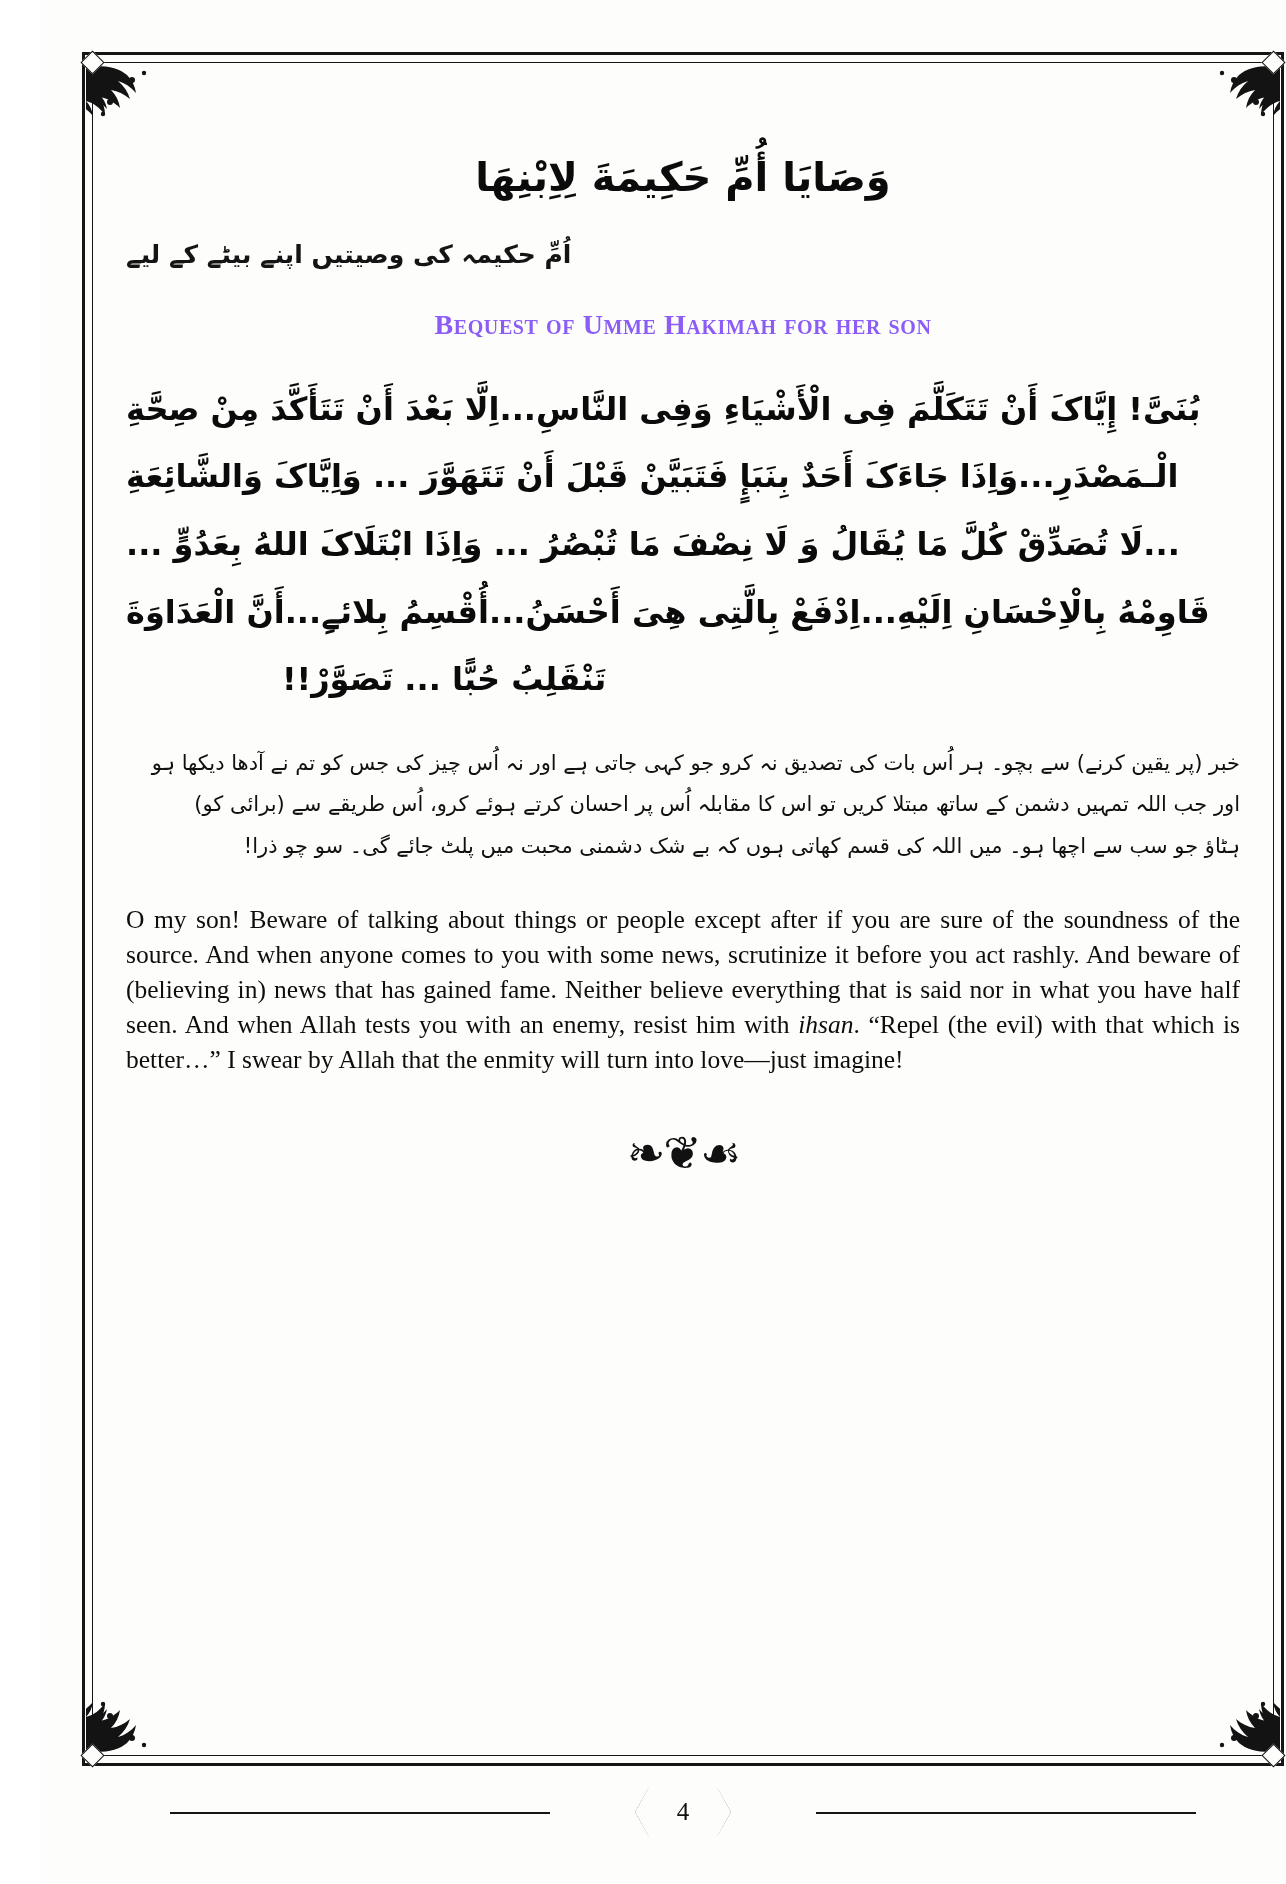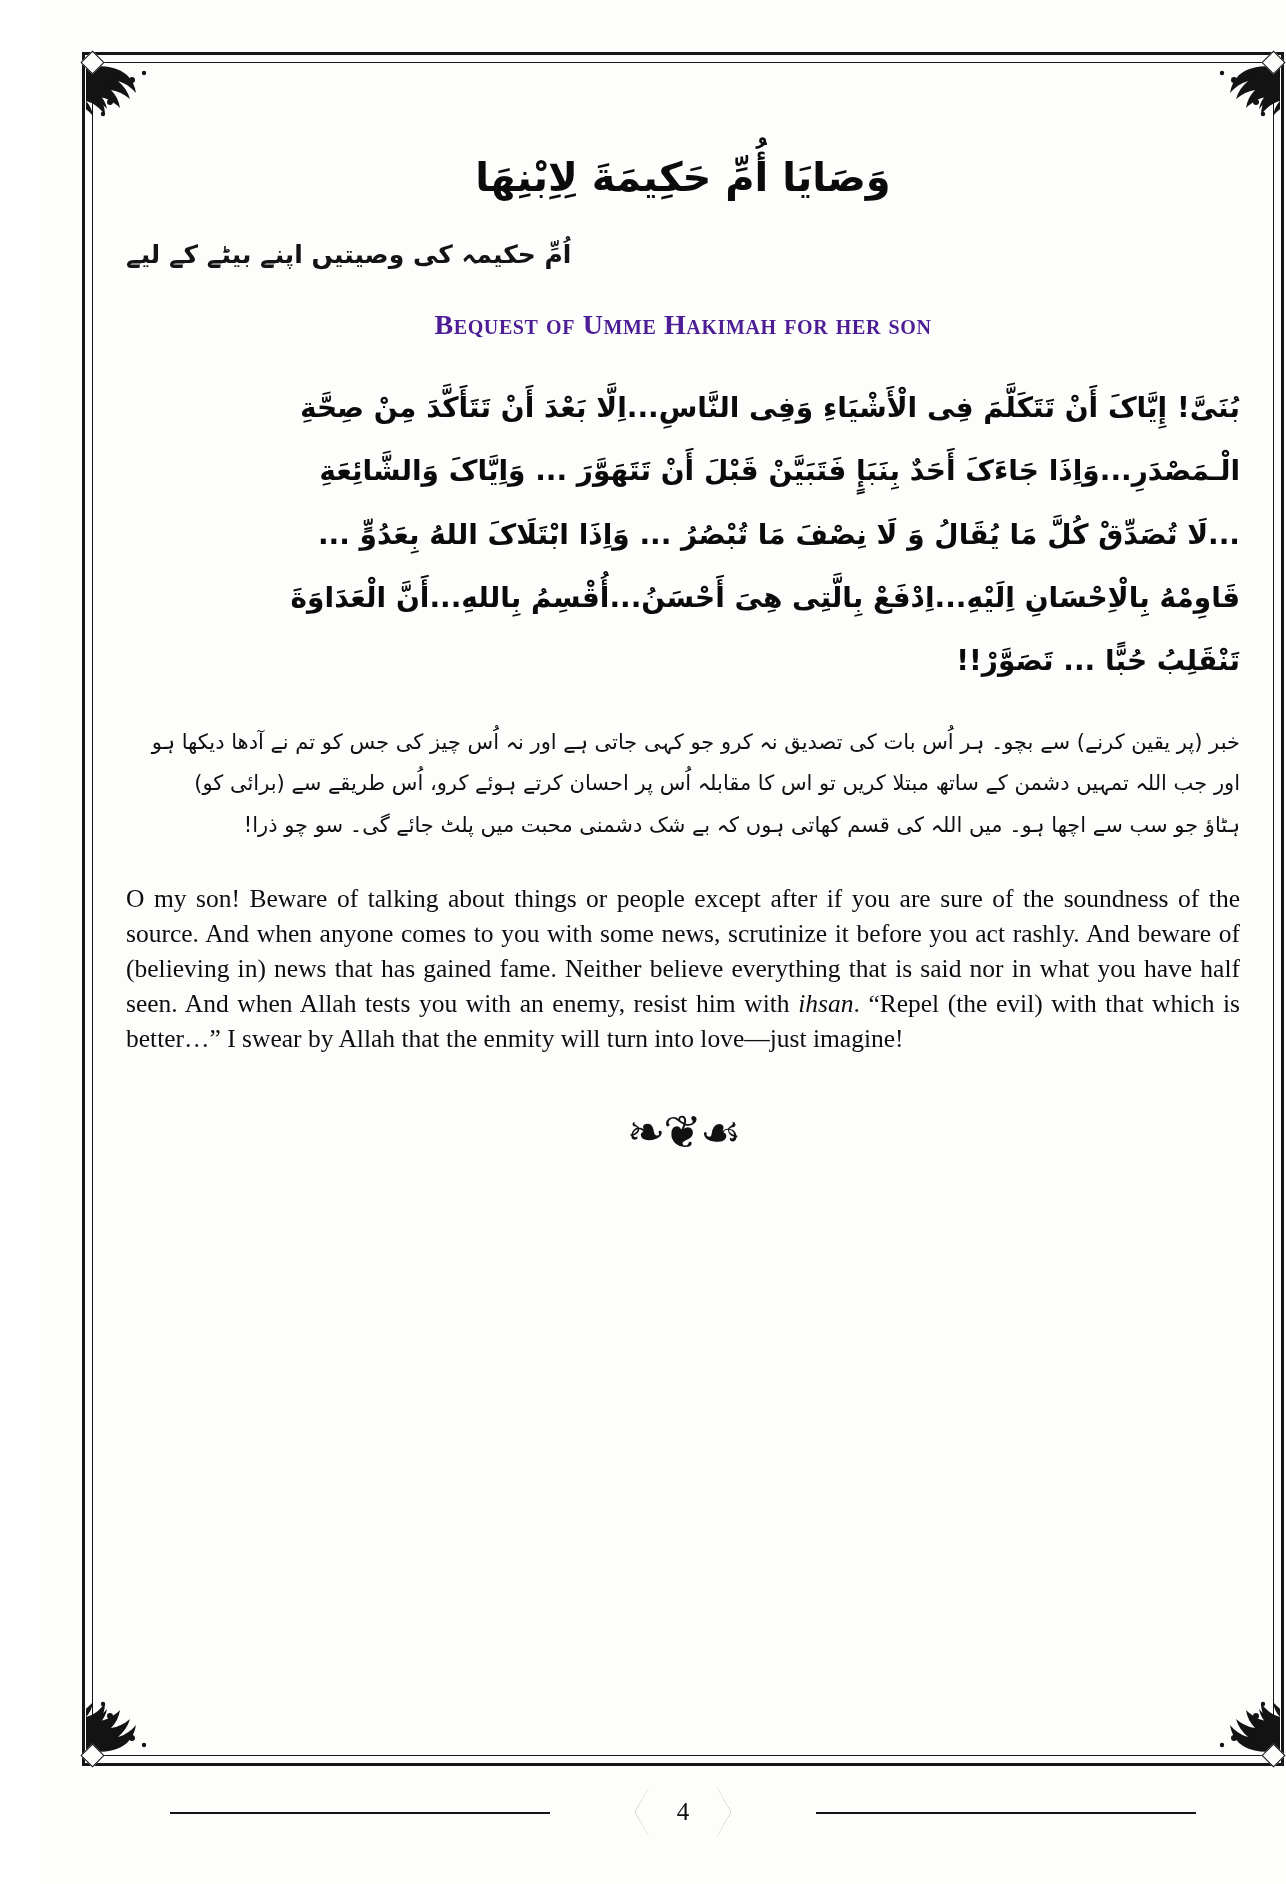--- a/index.html
+++ b/index.html
@@ -103,28 +103,28 @@
     color: #141414;
   }
 
   .title-english {
     text-align: center;
     margin-top: 34px;
     font-family: "Liberation Serif", "DejaVu Serif", serif;
     font-size: 28px;
     font-variant: small-caps;
     letter-spacing: 0.6px;
-    color: #4c1d95;
+    color: #8b5cf6;
   }
 
   .arabic-body {
     direction: rtl;
-    text-align: right;
+    text-align: left;
     font-family: "DejaVu Sans", "Liberation Sans", sans-serif;
-    font-size: 28px;
+    font-size: 32px;
     font-weight: 700;
     color: #0b0b0b;
     margin-top: 52px;
   }
   .arabic-body .ar-line {
     display: block;
     line-height: 1.05;
     margin-bottom: 34px;
     white-space: nowrap;
   }
@@ -280,21 +280,21 @@
     <h1 class="title-arabic">وَصَايَا أُمِّ حَكِيمَةَ لِاِبْنِهَا</h1>
 
     <h2 class="title-urdu">اُمِّ حکیمہ کی وصیتیں اپنے بیٹے کے لیے</h2>
 
     <h3 class="title-english">Bequest of Umme Hakimah for her son</h3>
 
     <div class="arabic-body">
       <span class="ar-line" style="display: block; transform: scaleX(1); transform-origin: right center;">بُنَىَّ! إِيَّاکَ أَنْ تَتَكَلَّمَ فِى الْأَشْيَاءِ وَفِى النَّاسِ...اِلَّا بَعْدَ أَنْ تَتَأَكَّدَ مِنْ صِحَّةِ</span>
       <span class="ar-line" style="display: block; transform: scaleX(1); transform-origin: right center;">الْـمَصْدَرِ...وَاِذَا جَاءَکَ أَحَدٌ بِنَبَإٍ فَتَبَيَّنْ قَبْلَ أَنْ تَتَهَوَّرَ ... وَاِيَّاکَ وَالشَّائِعَةِ</span>
       <span class="ar-line" style="display: block; transform: scaleX(1); transform-origin: right center;">...لَا تُصَدِّقْ كُلَّ مَا يُقَالُ وَ لَا نِصْفَ مَا تُبْصُرُ ... وَاِذَا ابْتَلَاکَ اللهُ بِعَدُوٍّ ...</span>
-      <span class="ar-line" style="display: block; transform: scaleX(1); transform-origin: right center;">قَاوِمْهُ بِالْاِحْسَانِ اِلَيْهِ...اِدْفَعْ بِالَّتِى هِىَ أَحْسَنُ...أُقْسِمُ بِاللهِ...أَنَّ الْعَدَاوَةَ</span>
+      <span class="ar-line" style="display: block; transform: scaleX(1); transform-origin: right center;">قَاوِمْهُ بِالْاِحْسَانِ اِلَيْهِ...اِدْفَعْ بِالَّتِى هِىَ أَحْسَنُ...أُقْسِمُ بِلائےِ...أَنَّ الْعَدَاوَةَ</span>
       <span class="ar-line last" style="display: block; transform: scaleX(1); transform-origin: right center;">تَنْقَلِبُ حُبًّا ... تَصَوَّرْ!!</span>
     </div>
 
     <div class="urdu-body">
       <span class="ur-line" style="display: block; transform: scaleX(1); transform-origin: right center;">خبر (پر یقین کرنے) سے بچو۔ ہر اُس بات کی تصدیق نہ کرو جو کہی جاتی ہے اور نہ اُس چیز کی جس کو تم نے آدھا دیکھا ہو</span>
       <span class="ur-line" style="display: block; transform: scaleX(1); transform-origin: right center;">اور جب اللہ تمہیں دشمن کے ساتھ مبتلا کریں تو اس کا مقابلہ اُس پر احسان کرتے ہوئے کرو، اُس طریقے سے (برائی کو)</span>
       <span class="ur-line last" style="display: block; transform: scaleX(1); transform-origin: right center;">ہٹاؤ جو سب سے اچھا ہو۔ میں اللہ کی قسم کھاتی ہوں کہ بے شک دشمنی محبت میں پلٹ جائے گی۔ سو چو ذرا!</span>
     </div>
 
     <p class="english-body"><span>O my son! Beware of talking about things or people except after if you are sure of the soundness of the source. And when anyone comes to you with some news, scrutinize it before you act rashly. And beware of (believing in) news that has gained fame. Neither believe everything that is said nor in what you have half seen. And when Allah tests you with an enemy, resist him with </span><i>ihsan</i><span>. “Repel (the evil) with that which is better…” I swear by Allah that the enmity will turn into love—just imagine!</span></p>

